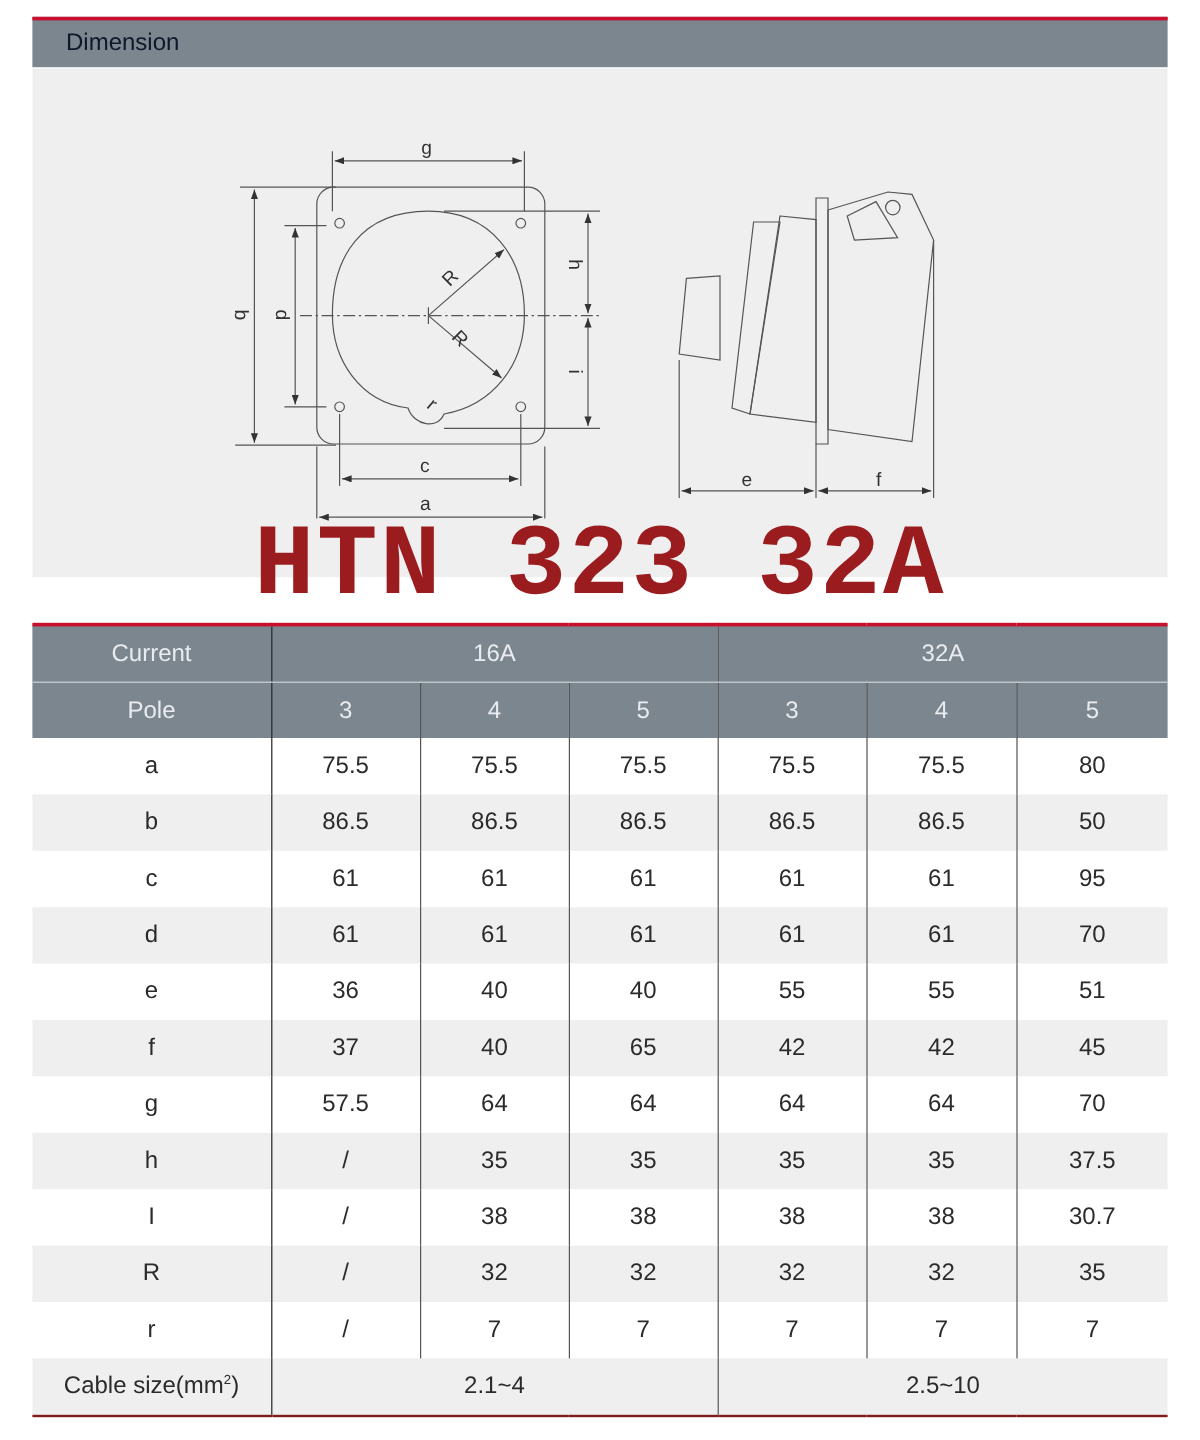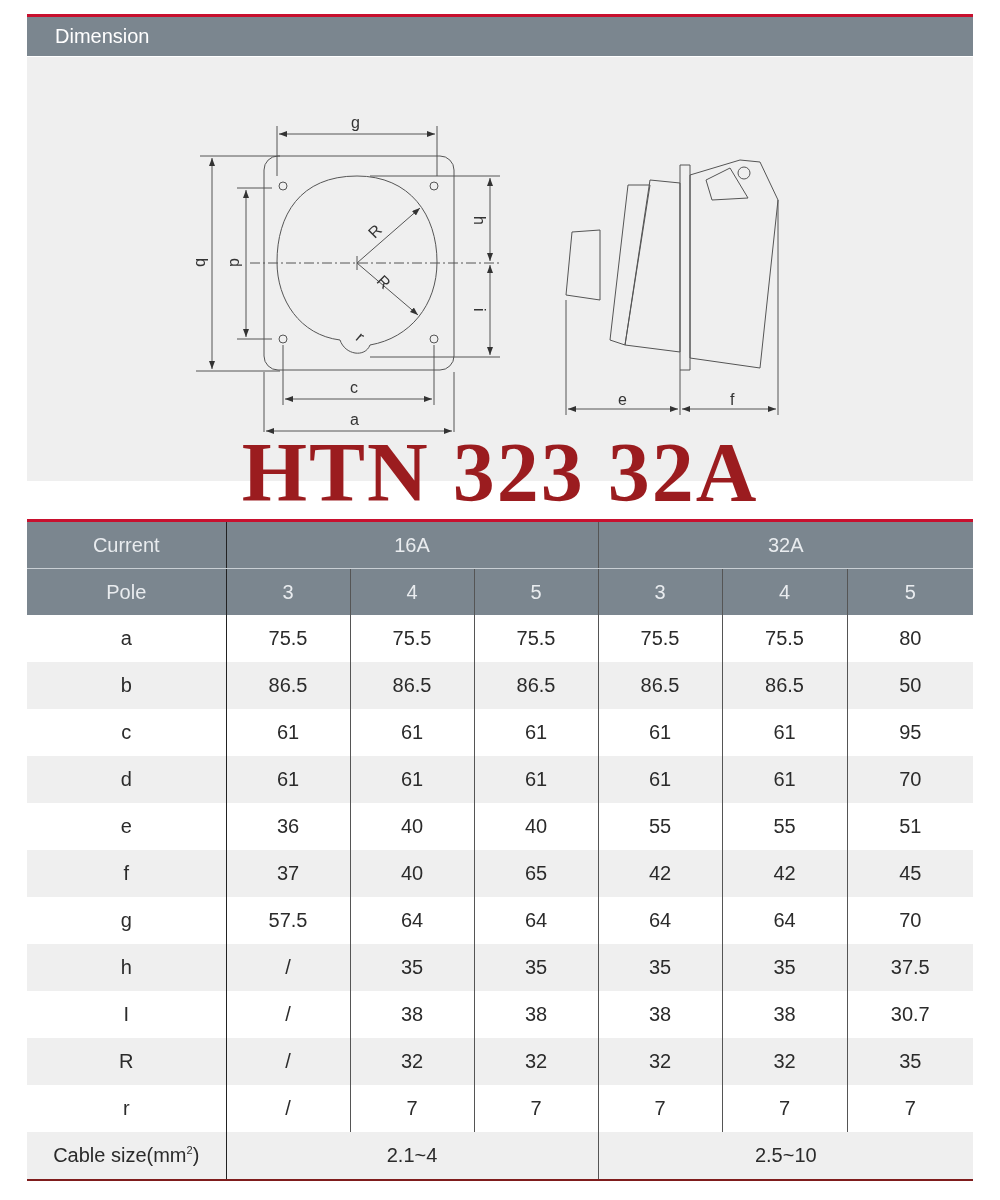--- a/index.html
+++ b/index.html
@@ -1,21 +1,21 @@
 <!DOCTYPE html>
 <html><head>
 <meta charset="utf-8">
 <style>
   html, body { margin:0; padding:0; background:#ffffff; }
   body { width:1000px; height:1200px; position:relative; overflow:hidden; font-family:"Liberation Sans", sans-serif; }
   .section-bar { position:absolute; left:27px; top:14px; width:946px; height:42px; background:#7b868f; border-top:3px solid #c8102e; box-sizing:border-box; }
-  .section-bar span { position:absolute; left:28px; top:8px; color:#ffffff; font-size:20px;text-align:right; }
+  .section-bar span { position:absolute; left:28px; top:8px; color:#0f172a; font-size:20px;text-align:right; }
   .drawing-area { position:absolute; left:27px; top:57px; width:946px; height:424px; background:#efefef; }
   .drawing-area svg { position:absolute; left:0; top:0; }
-  .title { position:absolute; left:0; width:1000px; top:428px; text-align:center; color:#9b1c1f; font-family:Liberation Serif, serif; font-weight:bold; font-size:84px; line-height:90px; letter-spacing:2px; }
+  .title { position:absolute; left:0; width:1000px; top:428px; text-align:center; color:#9b1c1f; font-family:Liberation Mono, monospace; font-weight:bold; font-size:84px; line-height:90px; letter-spacing:2px; }
   table.spec { position:absolute; left:27px; top:519px; width:946px; border-collapse:collapse; table-layout:fixed; border-top:3px solid #c8102e; }
   table.spec th, table.spec td { text-align:center; font-size:20px; font-weight:normal; padding:0; }
   table.spec thead th { background:#7b868f; color:#e9ecef; height:46px; }
   table.spec thead tr.r1 th { border-bottom:1px solid #c9cfd4;margin-left:22px; }
   table.spec tbody td { color:#2b2b2b; height:47px; }
   table.spec tbody tr:nth-child(even) td { background:#efefef; }
   table.spec tbody tr.cable td { border-bottom:2px solid #7f1d1d; }
   .vl { border-left:1px solid #555; }
   .vl-strong { border-left:1px solid #222; }
   sup { font-size:11px; }

